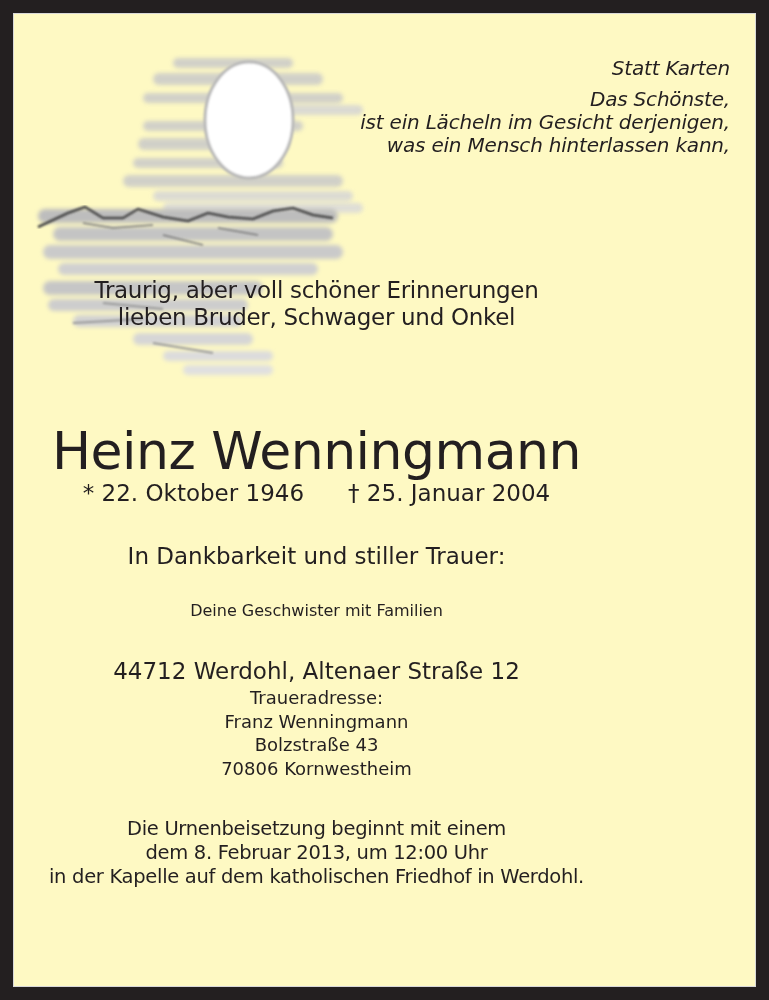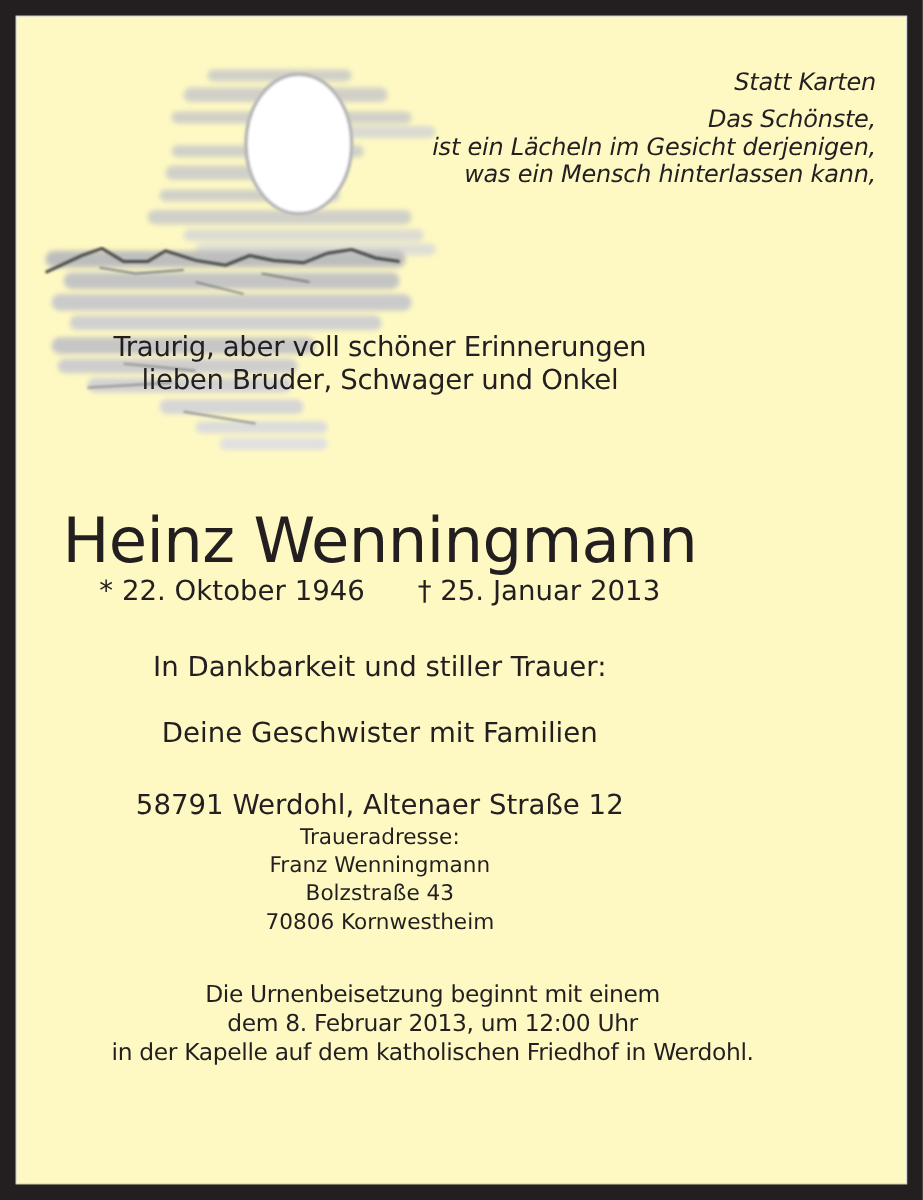--- a/index.html
+++ b/index.html
@@ -22,24 +22,24 @@
       text-align: right; font-style: italic;
       font-size: 20px; line-height: 23px; letter-spacing: -0.2px;
     }
     .quote-block .heading { margin-bottom: 8px; }
     .center { position: absolute; left: 0; width: 607px; text-align: center; }
     .intro { top: 264px; font-size: 23px; line-height: 27px; letter-spacing: -0.3px; }
     .name { top: 368px; font-size: 52px; line-height: 60px; letter-spacing: -0.5px; margin-top: 40px; }
     .dates { top: 466px; font-size: 23px; line-height: 28px; }
     .dates .sep { display: inline-block; width: 44px; }
     .thanks { top: 529px; font-size: 23px; line-height: 28px; }
-    .family { top: 584px; font-size: 23px; line-height: 28px; }
+    .family { top: 584px; font-size: 16px; line-height: 28px; }
     .address { top: 644px; font-size: 23px; line-height: 28px; }
     .mourning { top: 673px; font-size: 18px; line-height: 23.5px; }
-    .service { top: 804px; font-size: 19.5px; line-height: 24px; letter-spacing: -0.3px; padding-left: 44px; }
+    .service { top: 804px; font-size: 19.5px; line-height: 24px; letter-spacing: -0.3px; }
   </style>
 </head>
 <body>
 
 <div class="card">
 
   <svg class="illustration" viewBox="0 0 743 400">
     <defs>
       <filter id="blur2">
           <feGaussianBlur stdDeviation="2"></feGaussianBlur>
@@ -86,26 +86,26 @@
   </div>
 
   <div class="center intro">
     <div>Traurig, aber voll schöner Erinnerungen</div>
     <div>lieben Bruder, Schwager und Onkel</div>
   </div>
 
   <div class="center name">Heinz Wenningmann</div>
 
   <div class="center dates">
-    <span>* 22. Oktober 1946</span><span class="sep"></span><span>† 25. Januar 2013</span>
+    <span>* 22. Oktober 1946</span><span class="sep"></span><span>† 25. Januar 2004</span>
   </div>
 
   <div class="center thanks">In Dankbarkeit und stiller Trauer:</div>
   <div class="center family">Deine Geschwister mit Familien</div>
-  <div class="center address">58791 Werdohl, Altenaer Straße 12</div>
+  <div class="center address">44712 Werdohl, Altenaer Straße 12</div>
 
   <div class="center mourning">
     <div>Traueradresse:</div>
     <div>Franz Wenningmann</div>
     <div>Bolzstraße 43</div>
     <div>70806 Kornwestheim</div>
   </div>
 
   <div class="center service">
     <div>Die Urnenbeisetzung beginnt mit einem</div>

